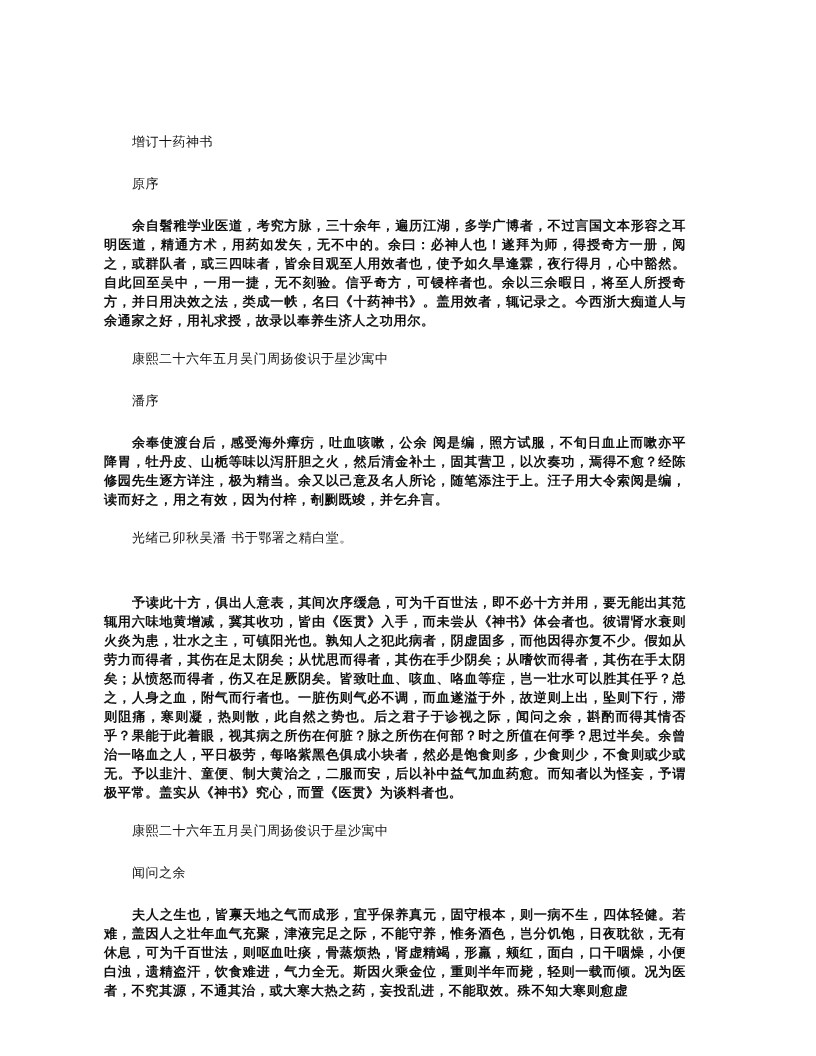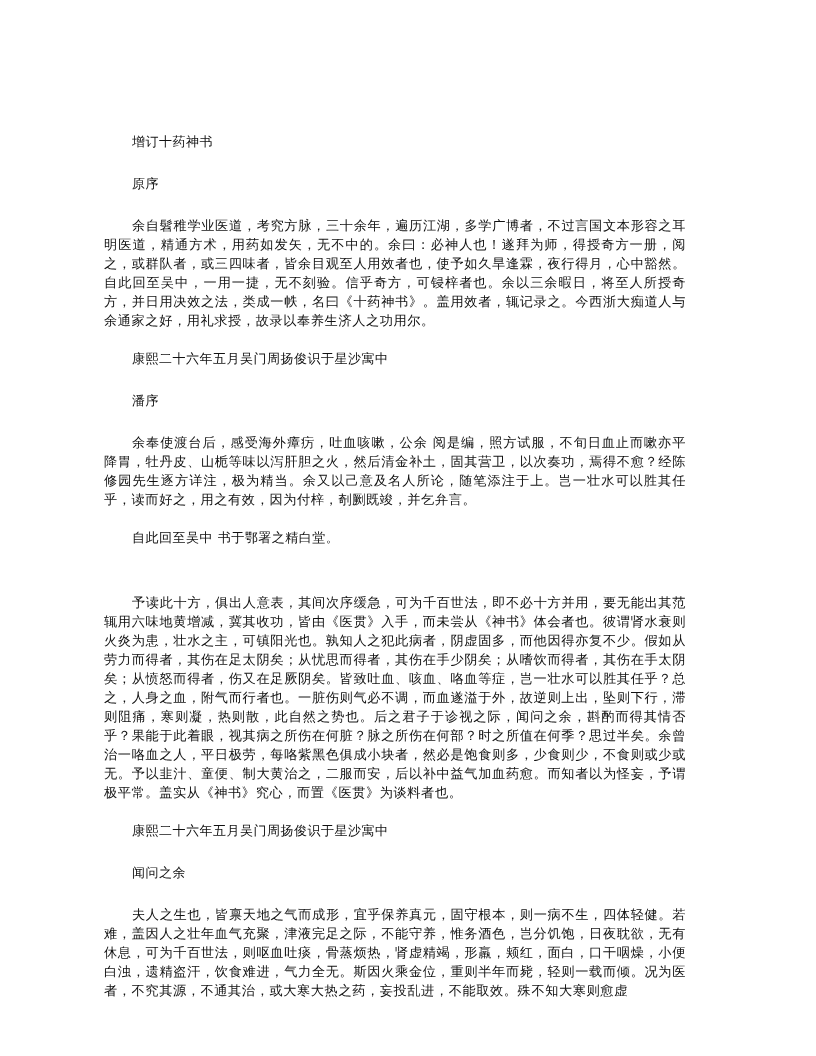--- a/index.html
+++ b/index.html
@@ -1,40 +1,40 @@
 <!DOCTYPE html>
 <html><head>
 <meta charset="utf-8">
 <style>
   html, body { margin: 0; padding: 0; background: #ffffff; }
   body { width: 816px; height: 1056px; position: relative; overflow: hidden;
          font-family: "DejaVu Serif", "Liberation Serif", serif; color: #111; }
   .page { position: absolute; left: 104px; top: 132px; width: 582px; }
   .heading { font-size: 13px; line-height: 19px; margin: 0; padding-left: 28px; letter-spacing: 0.5px; }
-  .para { font-size: 13.2px; line-height: 19px; margin: 0; text-indent: 28px; text-align: justify; letter-spacing: 0.6px; }
+  .para { font-size: 13.2px; line-height: 19px; margin: 0; text-indent: 28px; text-align: justify; letter-spacing: 0.6px; font-weight: bold; }
   .gap-s { height: 19px; }
   .gap-m { height: 23px; }
 </style>
 </head>
 <body>
 
 <div class="page">
   <p class="heading">增订十药神书</p>
   <div class="gap-m"></div>
   <p class="heading">原序</p>
   <div class="gap-m"></div>
   <p class="para">余自髫稚学业医道，考究方脉，三十余年，遍历江湖，多学广博者，不过言国文本形容之耳明医道，精通方术，用药如发矢，无不中的。余曰：必神人也！遂拜为师，得授奇方一册，阅之，或群队者，或三四味者，皆余目观至人用效者也，使予如久旱逢霖，夜行得月，心中豁然。自此回至吴中，一用一捷，无不刻验。信乎奇方，可锓梓者也。余以三余暇日，将至人所授奇方，并日用决效之法，类成一帙，名曰《十药神书》。盖用效者，辄记录之。今西浙大痴道人与余通家之好，用礼求授，故录以奉养生济人之功用尔。</p>
   <div class="gap-s"></div>
   <p class="heading">康熙二十六年五月吴门周扬俊识于星沙寓中</p>
   <div class="gap-m"></div>
   <p class="heading">潘序</p>
   <div class="gap-m"></div>
-  <p class="para">余奉使渡台后，感受海外瘴疠，吐血咳嗽，公余 阅是编，照方试服，不旬日血止而嗽亦平降胃，牡丹皮、山栀等味以泻肝胆之火，然后清金补土，固其营卫，以次奏功，焉得不愈？经陈修园先生逐方详注，极为精当。余又以己意及名人所论，随笔添注于上。岂一壮水可以胜其任乎，读而好之，用之有效，因为付梓，剞劂既竣，并乞弁言。</p>
+  <p class="para">余奉使渡台后，感受海外瘴疠，吐血咳嗽，公余 阅是编，照方试服，不旬日血止而嗽亦平降胃，牡丹皮、山栀等味以泻肝胆之火，然后清金补土，固其营卫，以次奏功，焉得不愈？经陈修园先生逐方详注，极为精当。余又以己意及名人所论，随笔添注于上。汪子用大令索阅是编，读而好之，用之有效，因为付梓，剞劂既竣，并乞弁言。</p>
   <div class="gap-s"></div>
-  <p class="heading">自此回至吴中 书于鄂署之精白堂。</p>
+  <p class="heading">光绪己卯秋吴潘 书于鄂署之精白堂。</p>
   <div class="gap-m"></div>
   <div class="gap-m"></div>
   <p class="para">予读此十方，俱出人意表，其间次序缓急，可为千百世法，即不必十方并用，要无能出其范辄用六味地黄增减，冀其收功，皆由《医贯》入手，而未尝从《神书》体会者也。彼谓肾水衰则火炎为患，壮水之主，可镇阳光也。孰知人之犯此病者，阴虚固多，而他因得亦复不少。假如从劳力而得者，其伤在足太阴矣；从忧思而得者，其伤在手少阴矣；从嗜饮而得者，其伤在手太阴矣；从愤怒而得者，伤又在足厥阴矣。皆致吐血、咳血、咯血等症，岂一壮水可以胜其任乎？总之，人身之血，附气而行者也。一脏伤则气必不调，而血遂溢于外，故逆则上出，坠则下行，滞则阻痛，寒则凝，热则散，此自然之势也。后之君子于诊视之际，闻问之余，斟酌而得其情否乎？果能于此着眼，视其病之所伤在何脏？脉之所伤在何部？时之所值在何季？思过半矣。余曾治一咯血之人，平日极劳，每咯紫黑色俱成小块者，然必是饱食则多，少食则少，不食则或少或无。予以韭汁、童便、制大黄治之，二服而安，后以补中益气加血药愈。而知者以为怪妄，予谓极平常。盖实从《神书》究心，而置《医贯》为谈料者也。</p>
   <div class="gap-s"></div>
   <p class="heading">康熙二十六年五月吴门周扬俊识于星沙寓中</p>
   <div class="gap-m"></div>
   <p class="heading">闻问之余</p>
   <div class="gap-m"></div>
   <p class="para">夫人之生也，皆禀天地之气而成形，宜乎保养真元，固守根本，则一病不生，四体轻健。若难，盖因人之壮年血气充聚，津液完足之际，不能守养，惟务酒色，岂分饥饱，日夜耽欲，无有休息，可为千百世法，则呕血吐痰，骨蒸烦热，肾虚精竭，形羸，颊红，面白，口干咽燥，小便白浊，遗精盗汗，饮食难进，气力全无。斯因火乘金位，重则半年而毙，轻则一载而倾。况为医者，不究其源，不通其治，或大寒大热之药，妄投乱进，不能取效。殊不知大寒则愈虚</p>
 </div>

